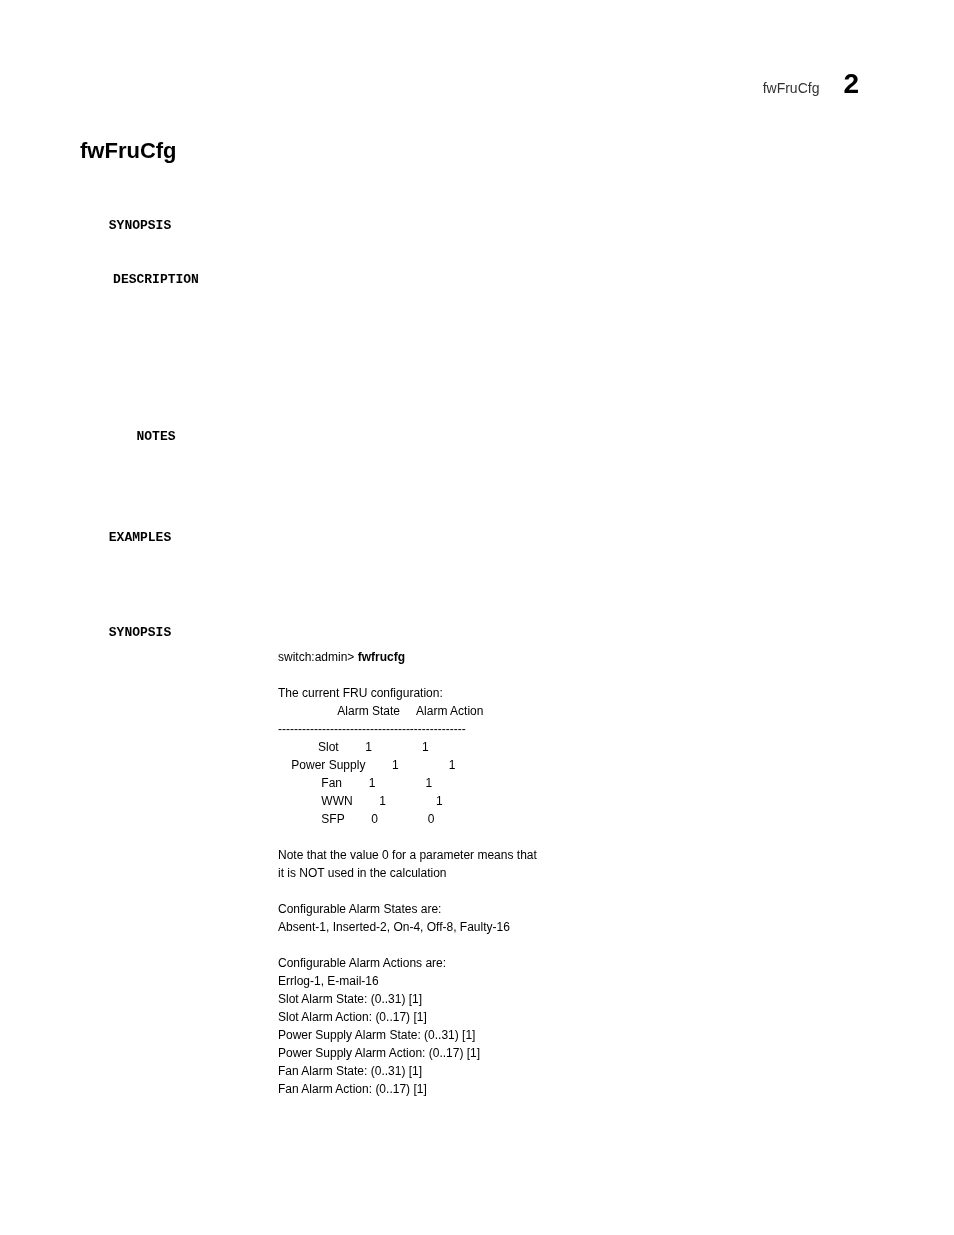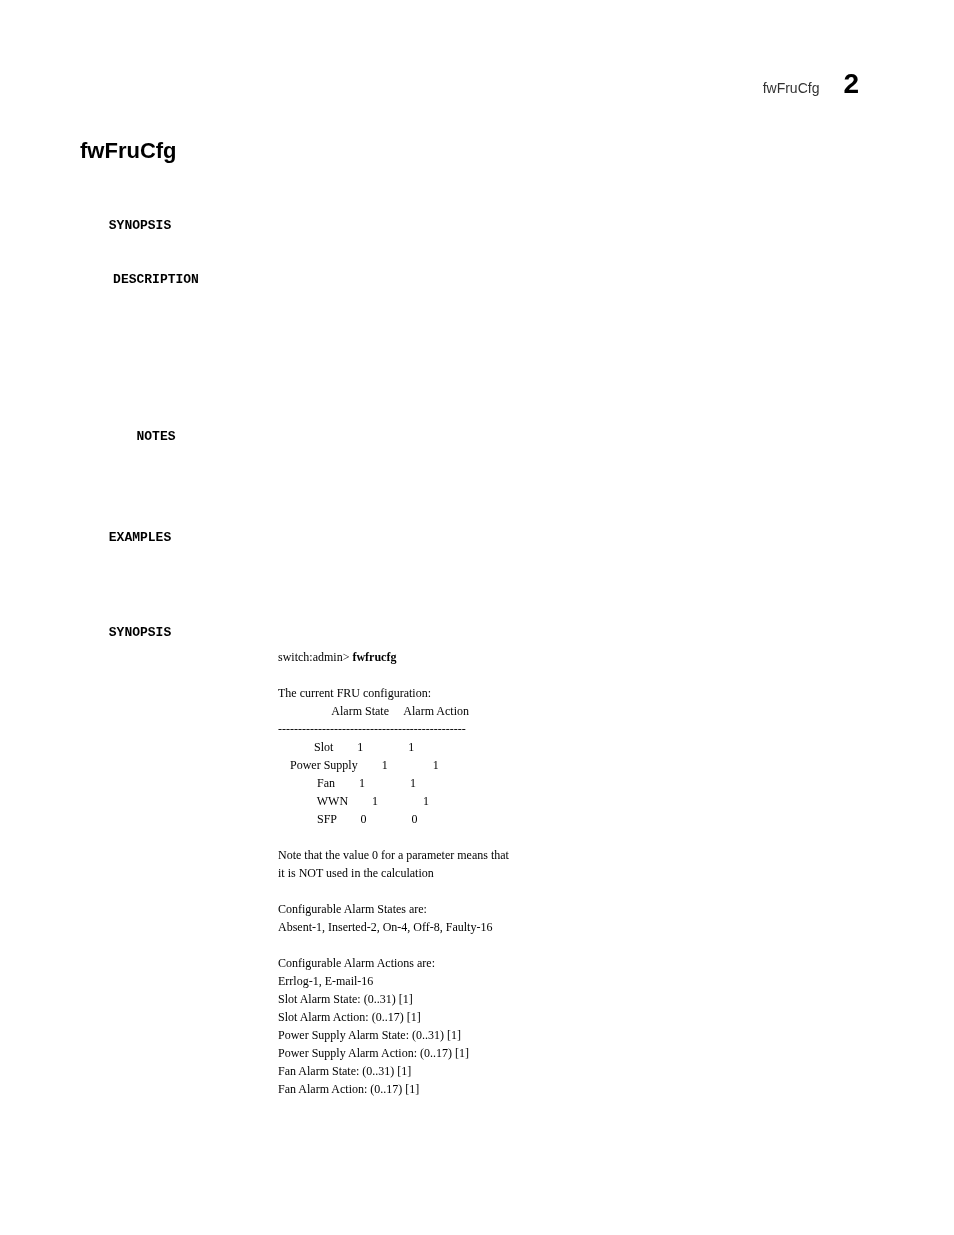--- a/index.html
+++ b/index.html
@@ -51,21 +51,21 @@
     }
     .label-synopsis { top: 218px; left: 80px; }
     .label-description { top: 272px; left: 96px; }
     .label-notes { top: 388px; left: 96px; margin-top: 41px; }
     .label-operands { top: 530px; left: 80px; }
     .label-examples { top: 625px; left: 80px; }
     .code-block {
       position: absolute;
       top: 648px;
       left: 278px;
-      font-family: Liberation Serif, serif;
+      font-family: Liberation Sans, sans-serif;
       font-size: 12px;
       line-height: 1.5;
       white-space: pre;
       color: #000;
     }
     .code-bold {
       font-weight: bold;
     }
   </style>
 </head>

